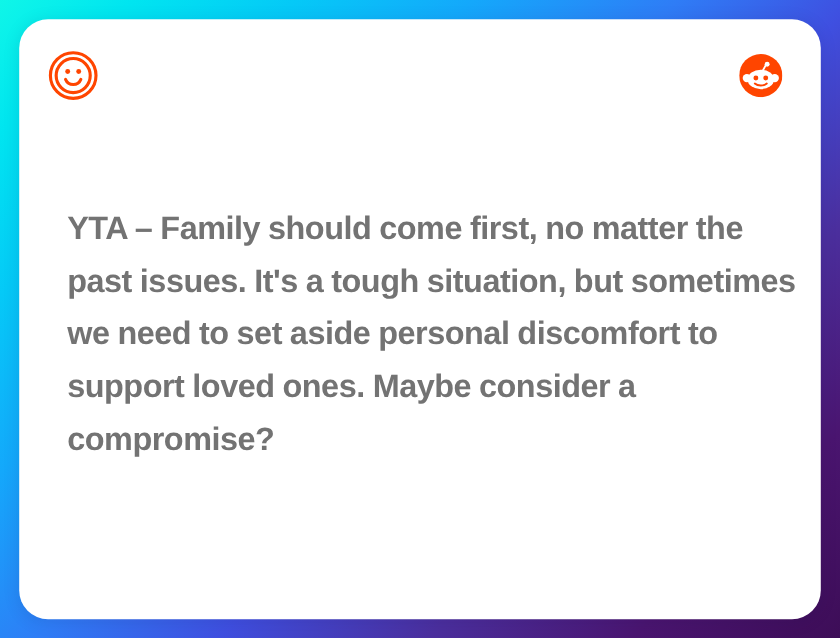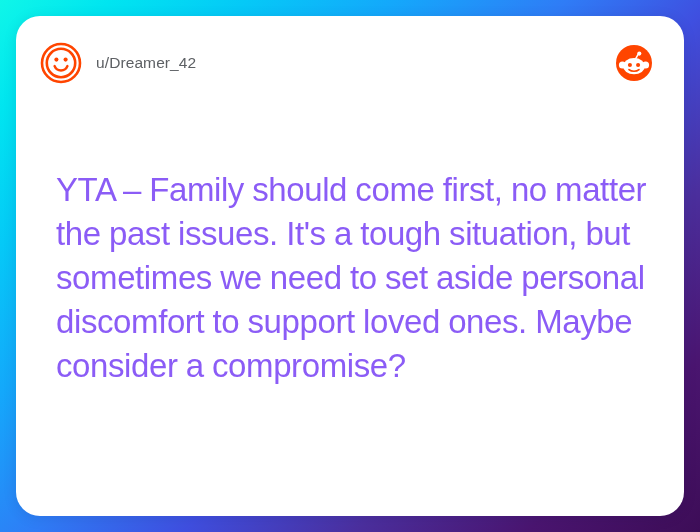--- a/index.html
+++ b/index.html
@@ -89,24 +89,24 @@
     display: block;
   }
   .brand-wrap svg { display: block; width: 36px; height: 36px; }
 
   
   #comment-body {
     position: absolute;
     left: 40px;
     top: 152px;
     width: 614px;
-    font-size: 33px;
+    font-size: 27px;
     line-height: 44px;
-    color: #8b5cf6;
-    font-weight: 400;
+    color: #737373;
+    font-weight: 700;
     letter-spacing: -0.4px;
     word-spacing: -0.5px;
     font-family: "Liberation Sans", sans-serif;
   }
 </style>
 </head>
 <body>
 
 <div id="backdrop">
 
@@ -117,21 +117,20 @@
       <span class="avatar-wrap">
         <svg viewBox="0 0 42 42" xmlns="http://www.w3.org/2000/svg" aria-hidden="true">
           <circle cx="21" cy="21" r="19" fill="none" stroke="#ff4500" stroke-width="2.6"></circle>
           <circle cx="21" cy="21" r="14.2" fill="none" stroke="#ff4500" stroke-width="2.6"></circle>
           <circle cx="16.4" cy="17.6" r="2.05" fill="#ff4500"></circle>
           <circle cx="25.6" cy="17.6" r="2.05" fill="#ff4500"></circle>
           <path d="M14.6 24.1 a6.9 6.9 0 0 0 12.8 0" fill="none" stroke="#ff4500" stroke-width="2.5" stroke-linecap="round"></path>
         </svg>
       </span>
 
-      <span id="username">u/Dreamer_42</span>
 
       <span class="spacer"></span>
 
       <span class="brand-wrap">
         <svg viewBox="0 0 36 36" xmlns="http://www.w3.org/2000/svg" aria-hidden="true">
           <circle cx="18" cy="18" r="18" fill="#ff4500"></circle>
 
           <circle cx="23.3" cy="8.6" r="2.05" fill="#ffffff"></circle>
           <path d="M22.1 9.4 L18.9 15.2" stroke="#ffffff" stroke-width="1.5" stroke-linecap="round" fill="none"></path>
 

